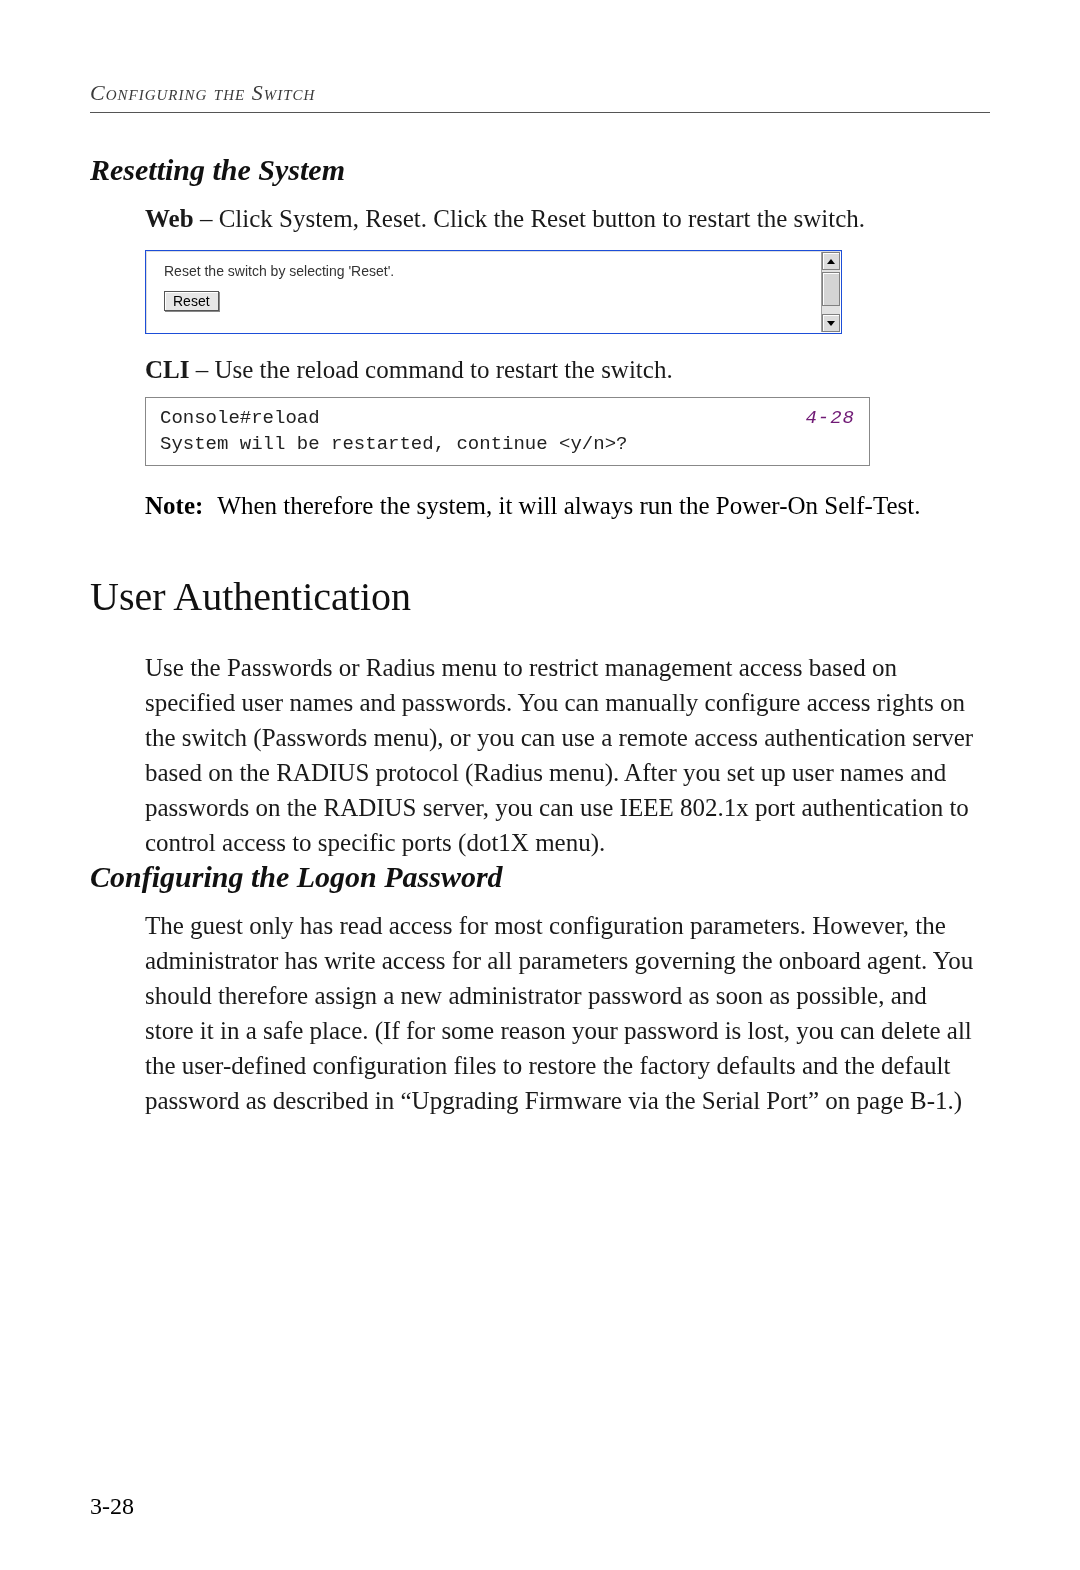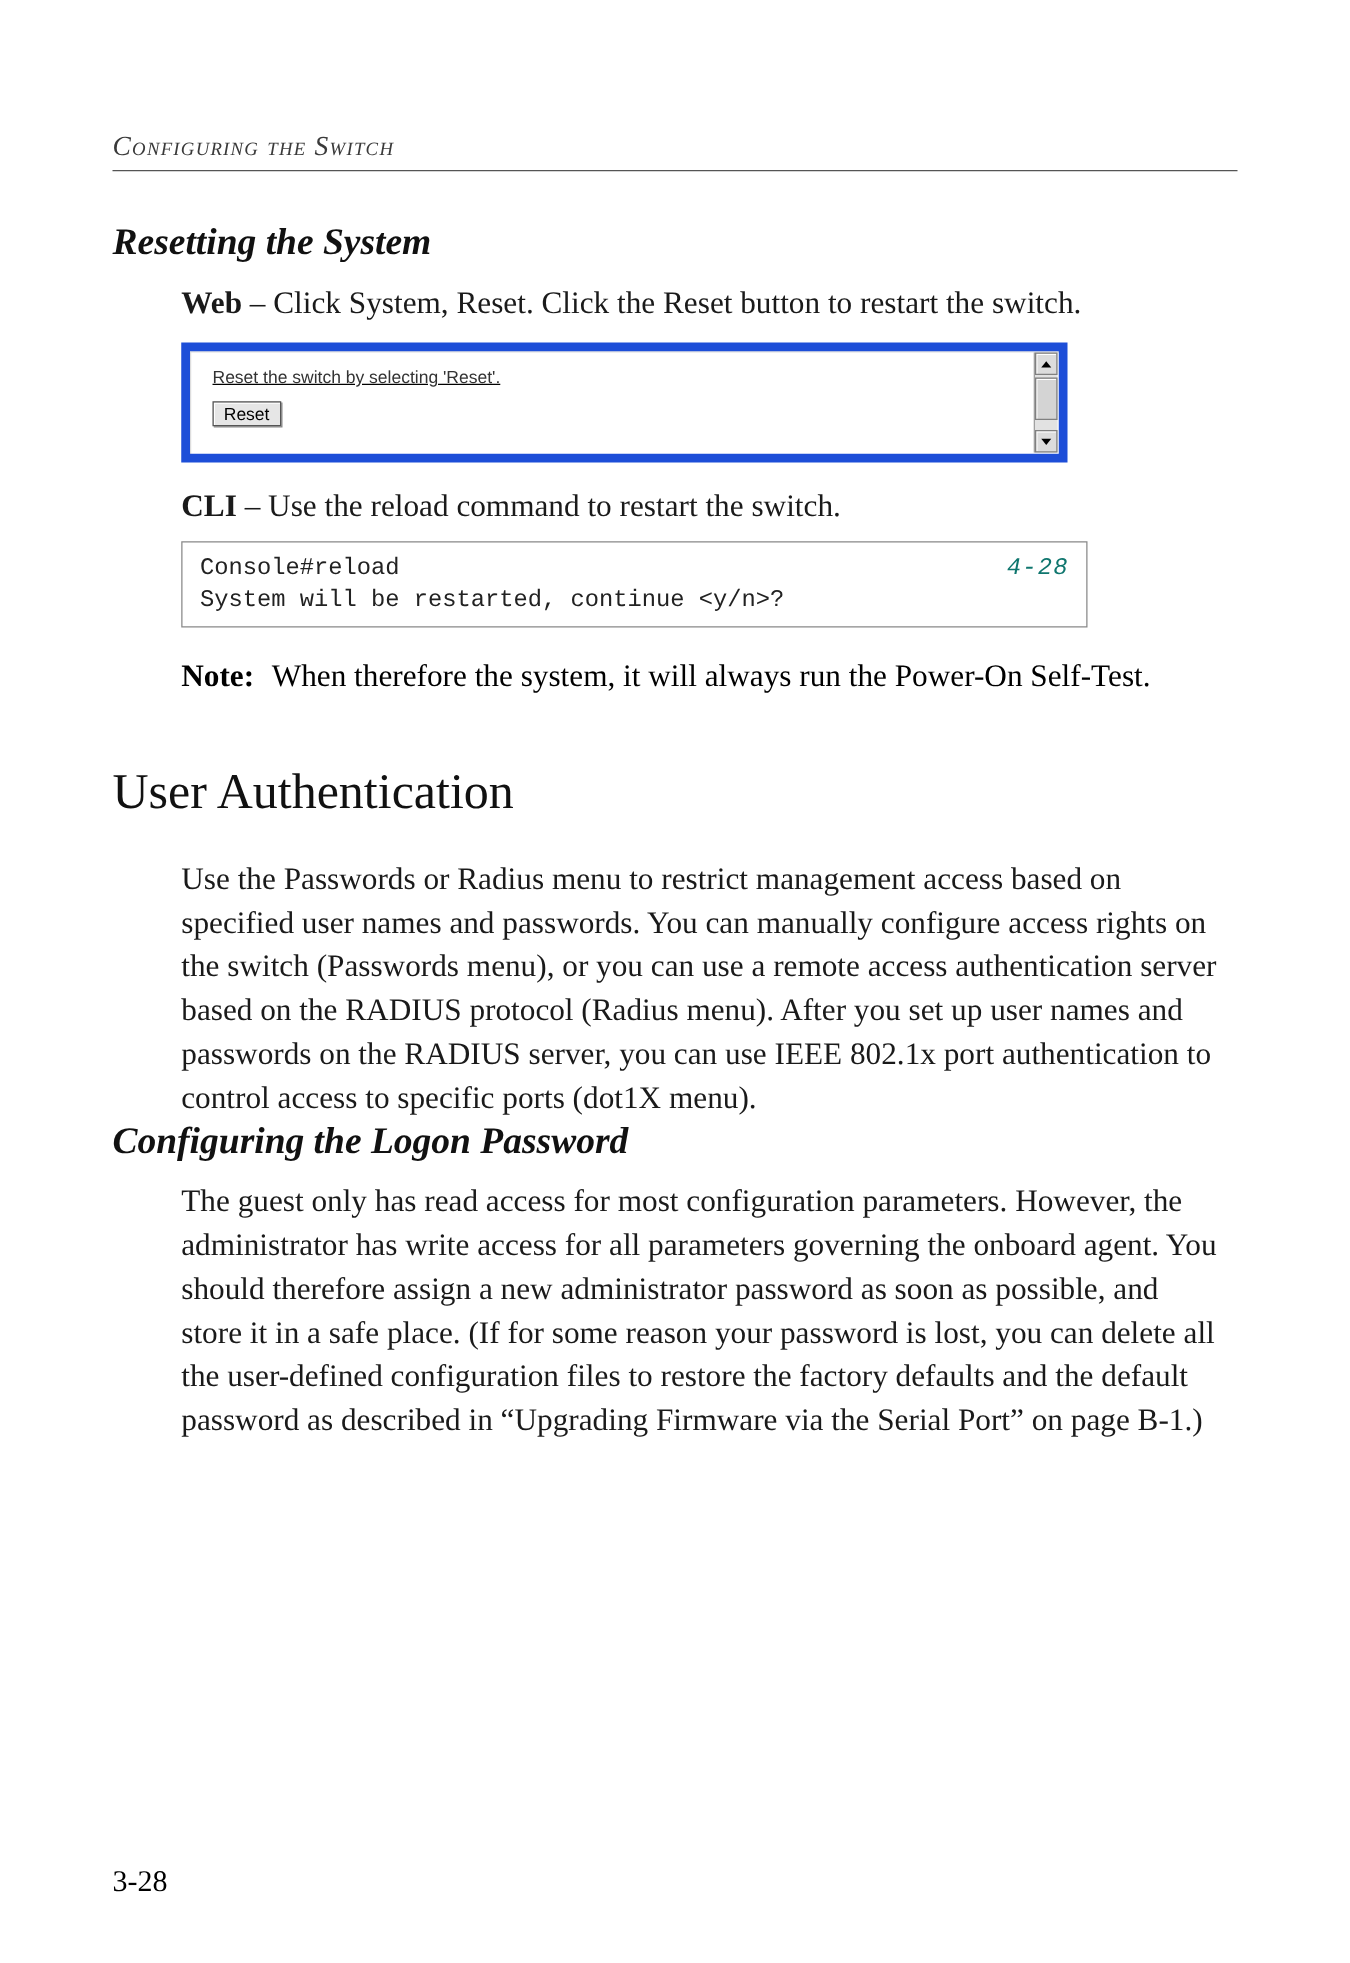--- a/index.html
+++ b/index.html
@@ -7,21 +7,21 @@
     padding: 0;
     background: #ffffff;
     width: 1080px;
     height: 1570px;
     font-family: Garamond, "Times New Roman", Georgia, serif;
     color: #000;
   }
   .page {
     position: relative;
     box-sizing: border-box;
-    padding: 104px 90px 60px 90px;
+    padding: 80px 90px 60px 90px;
     width: 1080px;
     height: 1570px;
   }
   .running-head {
     font-variant: small-caps;
     font-size: 22px;
     font-style: italic;
     color: #3a3a3a;
     letter-spacing: 1px;
     margin-bottom: 6px;
@@ -58,25 +58,24 @@
   .label-bold {
     font-weight: bold;
   }
 
   
   .web-panel {
     position: relative;
     margin: 14px 16px 18px 55px;
     width: 695px;
     height: 82px;
-    border: 7px solid #1d4ed8;
+    border: 1px solid #1d4ed8;
     background: #ffffff;
     box-shadow: inset 1px 1px 0 #ddd;
     overflow: hidden;
-    text-decoration: underline;
   }
   .web-panel-inner {
     padding: 12px 14px 10px 18px;
     font-family: "Microsoft Sans Serif", Tahoma, Arial, sans-serif;
     font-size: 14px;
     color: #333;
   }
   .panel-help {
     margin-bottom: 12px;
     font-size: 14px;
@@ -146,21 +145,21 @@
     color: #222;
     line-height: 1.35;
     white-space: pre;
   }
   .cli-row {
     display: flex;
     justify-content: space-between;
   }
   .cli-ref {
     font-style: italic;
-    color: #0f766e;
+    color: #701a75;
     letter-spacing: 1px;
     font-family: "Courier New", Courier, monospace;
   }
 
   
   .note-block {
     margin-left: 55px;
     display: flex;
     gap: 14px;
     font-size: 25px;

